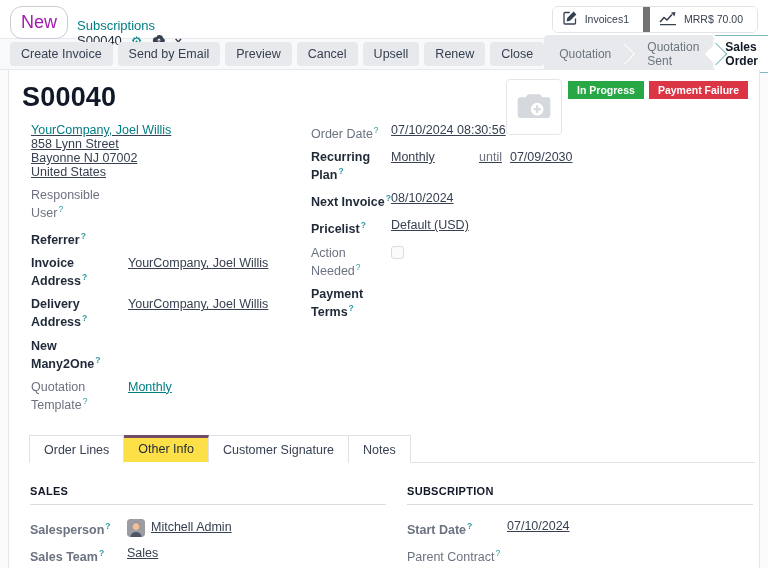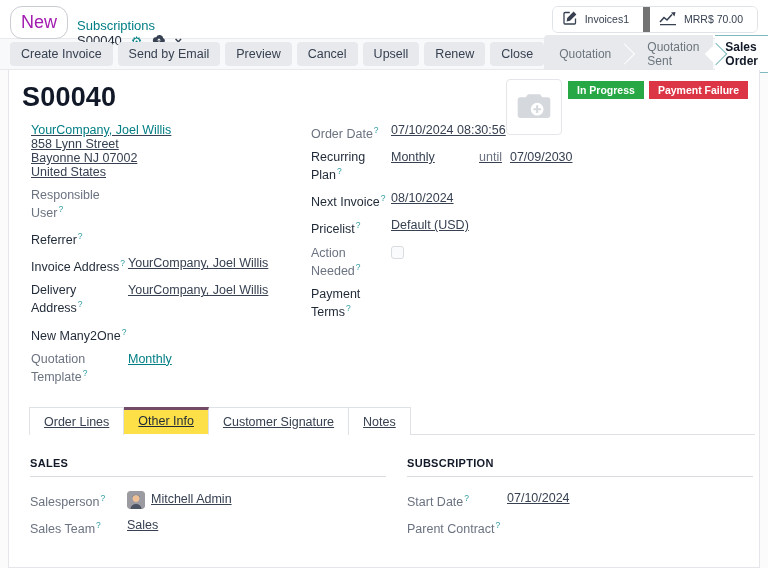--- a/index.html
+++ b/index.html
@@ -57,32 +57,32 @@
   .badge { color:#fff; font-size:10.5px; font-weight:700; padding:3px 9px; border-radius:0; white-space:nowrap; }
   .badge-success { background:#28a745; }
   .badge-danger { background:#dc3545; }
   
   .main-grid { display:flex; padding-left:10px; margin-top:2px; }
   .col-left { width:280px; flex-shrink:0; }
   .col-right { width:300px; }
   .frow { display:flex; margin-bottom:9px; min-height:14px; align-items:flex-start; line-height:14px; }
   .flabel { width:97px; flex-shrink:0; color:#6b7280; }
   .flabel-r { width:80px; flex-shrink:0; color:#6b7280; }
-  .bold { color:#1f2937; font-weight:400; }
+  .bold { color:#1f2937; font-weight:700; }
   .fvalue { color:#374151;text-decoration:underline; }
   .link { color:#017e84; cursor:pointer; }
   sup.help { color:#2d9aa0; font-size:8.5px; margin-left:1px; cursor:pointer; }
   .addr div { line-height:14px; }
   .until-wrap { display:flex; }
   .until-val { width:88px; }
   .until-lbl { color:#6b7280; margin-right:8px; }
   
   .tabs { display:flex; margin:14px 0 0 8px; border-bottom:1px solid #dee2e6; padding-right:8px; }
   .tab { border:1px solid #dee2e6; border-bottom:none; background:#fff; padding:7px 14px 6px 14px;
-    font-size:12.5px; color:#374151; margin-bottom:-1px; cursor:pointer; border-left:none;text-decoration:underline; }
+    font-size:12.5px; color:#374151; margin-bottom:-1px; cursor:pointer; border-left:none; }
   .tab:first-child { border-left:1px solid #dee2e6; }
   .tab-active { border-top:3px solid #714B67; padding-top:4px; font-weight:400; color:#1f2937;
     background:#fde047; border-bottom:1px solid #fff; }
   
   .sections { display:flex; margin-top:22px; padding-left:9px; }
   .sec-left { width:356px; flex-shrink:0; }
   .sec-right { flex:1; margin-left:21px; margin-right:2px; }
   .sec-title { font-size:11px; font-weight:700; color:#111827; letter-spacing:.3px;
     border-bottom:1px solid #d9dbde; padding-bottom:7px; margin-bottom:14px; }
   .srow { display:flex; margin-bottom:8px; min-height:15px; align-items:flex-start; line-height:15px; }

